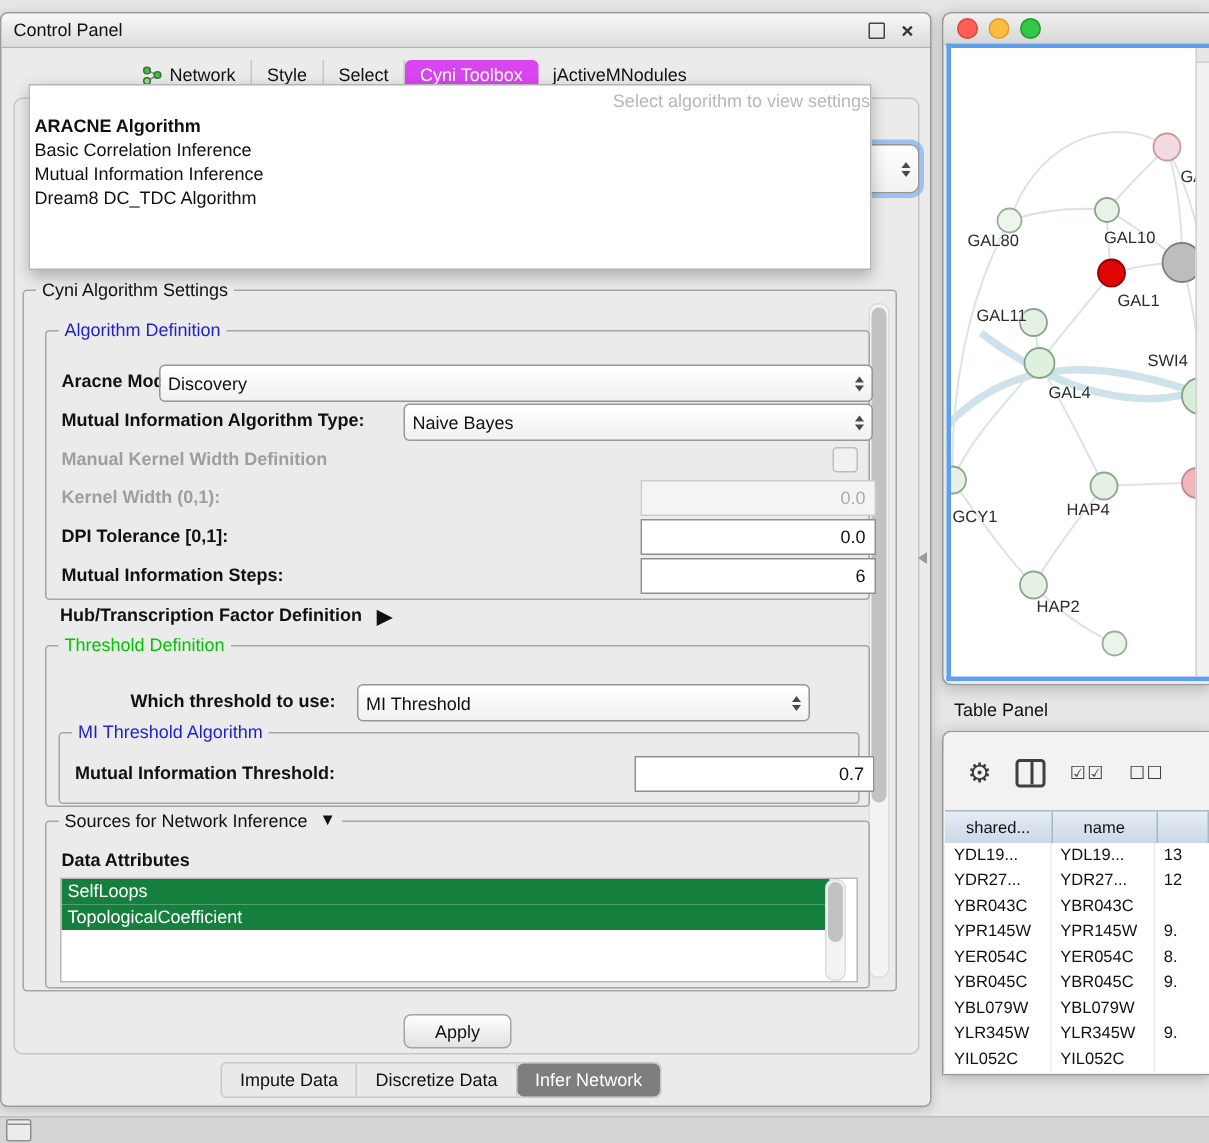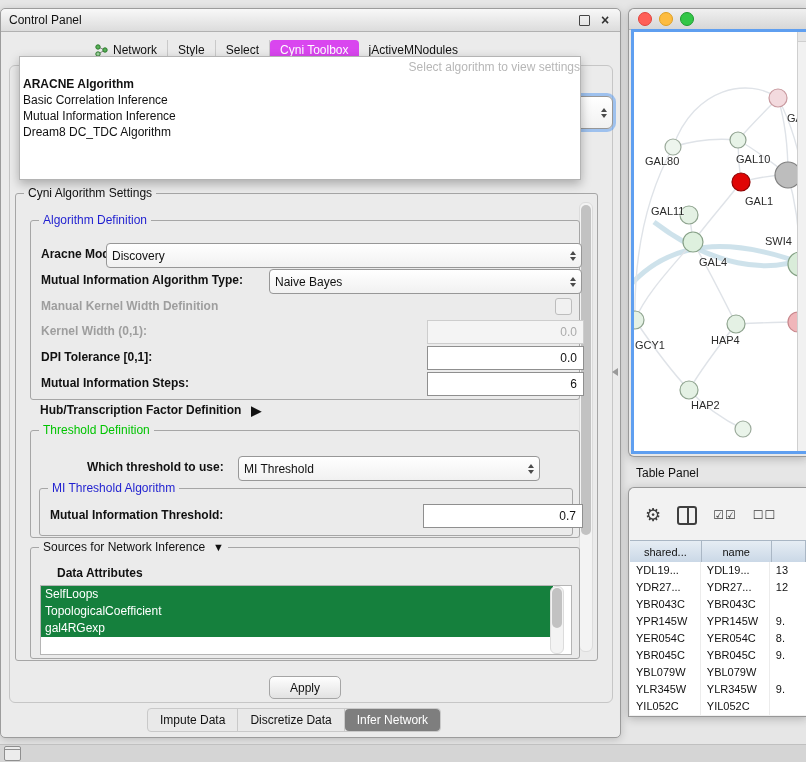--- a/index.html
+++ b/index.html
@@ -194,26 +194,25 @@
         </div>
       </div>
     </div>
 
     <div class="groupbox" style="left:14px;top:353px;width:548px;height:110px">
       <span class="legend">
         <span>Sources for Network Inference</span>
         <span style="font-size:11px">▼</span>
       </span>
 
-      <span class="lbl" style="left:26px;top:18px">Data Attributes</span>
+      <span class="lbl" style="left:10px;top:18px">Data Attributes</span>
 
       <div class="listbox" style="left:9px;top:37px;width:530px;height:68px">
         <div class="list-item">SelfLoops</div>
         <div class="list-item">TopologicalCoefficient</div>
-        <div class="list-item">gal4RGexp</div>
         <div class="vtrack" style="left:509px;top:0;width:12px;height:66px">
           <div class="vthumb" style="top:1px;height:40px"></div>
         </div>
       </div>
     </div>
   </div>
 
   <div class="btn" style="left:268px;top:667px;width:70px;height:21px">
     <span>Apply</span>
   </div>

